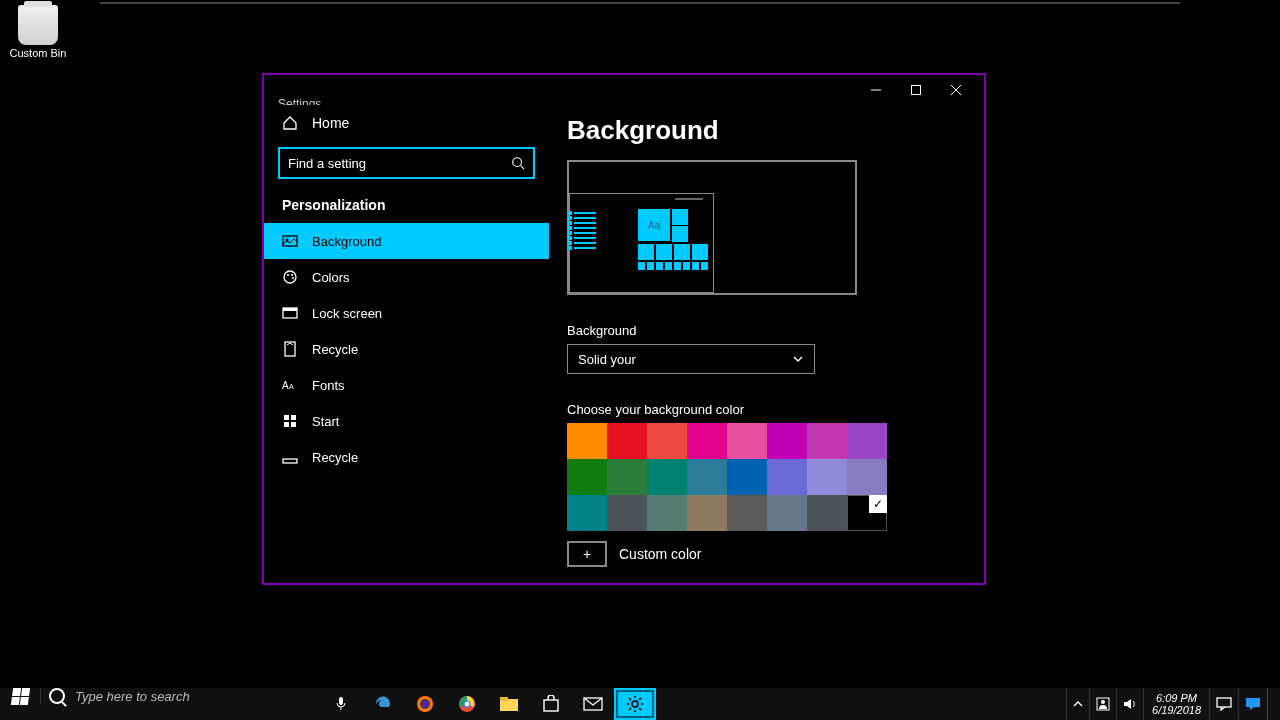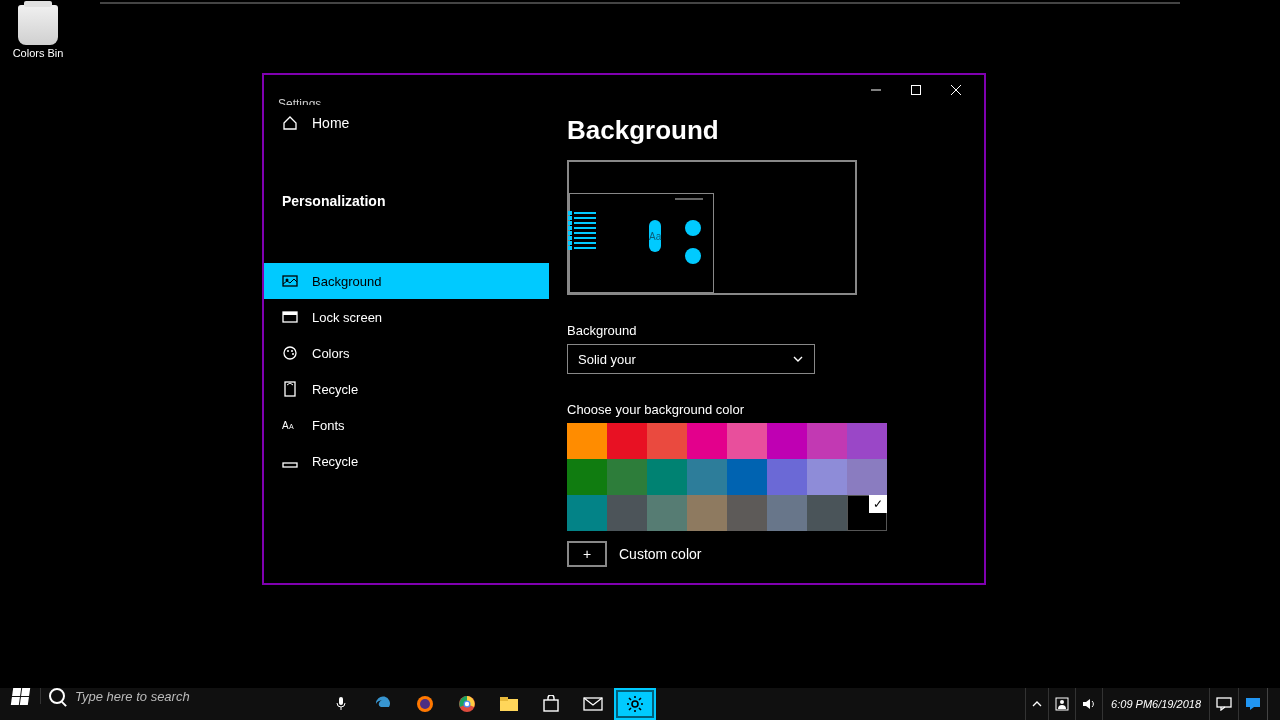--- a/index.html
+++ b/index.html
@@ -21,21 +21,21 @@
   
   .titlebar { height: 30px; display: flex; align-items: center; padding: 0 8px; font-size: 12px; color: #ccc; }
   .titlebar-title { flex: 1; padding-left: 6px; margin-top: 28px; }
   .titlebar-btns { display: flex; gap: 0; }
   .titlebar-btn { width: 40px; height: 30px; display: flex; align-items: center; justify-content: center; cursor: pointer; }
   .titlebar-btn svg { width: 12px; height: 12px; }
   
   .window-body { flex: 1; display: flex; overflow: hidden; }
   
   
-  .sidebar { width: 285px; display: flex; flex-direction: column; background: #000; gap: 44px; }
+  .sidebar { width: 285px; display: flex; flex-direction: column; background: #000; }
   .home-row { display: flex; align-items: center; gap: 14px; padding: 10px 18px; font-size: 14px; cursor: pointer; }
   
   .search-wrap { padding: 6px 14px 10px; }
   .search-input-wrap { border: 2px solid #00caff; height: 32px; display: flex; align-items: center; padding: 0 8px; background: #000; }
   .search-input { flex: 1; background: transparent; border: none; outline: none; color: #fff; font-size: 13px; }
   .search-input::placeholder { color: #fff; }
   
   .section-header { font-size: 14px; padding: 8px 18px 10px; font-weight: 700; }
   
   .nav-item { display: flex; align-items: center; gap: 14px; padding: 10px 18px; font-size: 13px; cursor: pointer; }
@@ -47,21 +47,21 @@
   .content h1 { font-size: 26px; font-weight: 600; margin-bottom: 14px; }
   
   .preview-box { width: 290px; height: 135px; border: 2px solid #888; position: relative; margin-bottom: 28px; }
   .preview-inner { position: absolute; left: 0; bottom: 0; width: 145px; height: 100px; border: 1px solid #888; }
   .preview-list { position: absolute; left: 4px; top: 18px; }
   .preview-list-row { width: 22px; height: 2px; background: #00caff; margin-bottom: 3px; position: relative; }
   .preview-list-row::before { content:""; position:absolute; left:-6px; top:-1px; width:4px; height:4px; background:#00caff; }
   .preview-tiles { position: absolute; right: 4px; top: 14px; width: 72px; }
   .preview-top-bar { position:absolute; right: 10px; top: 4px; width: 28px; height:2px; background:#666; }
   .tile-row { display: flex; }
-  .tile { background: #00caff; margin: 12px; border-radius: 12px; }
+  .tile { background: #00caff; margin: 1px; }
   .tile.big { width: 32px; height: 32px; display:flex; align-items:center; justify-content:center; color:#0a5f7a; font-size:10px; }
   .tile.med { width: 16px; height: 16px; }
   .tile.sm { width: 8px; height: 8px; }
   
   .field-label { font-size: 13px; margin-bottom: 6px; }
   .dropdown { width: 248px; height: 30px; border: 1px solid #888; display: flex; align-items: center; justify-content: space-between; padding: 0 10px; font-size: 13px; cursor: pointer; margin-bottom: 28px; }
   
   .color-grid { display: grid; grid-template-columns: repeat(8, 40px); grid-template-rows: repeat(3, 36px); gap: 0; margin-bottom: 10px; }
   .color-cell { cursor: pointer; position: relative; }
   .color-cell.selected::after { content:"✓"; position:absolute; top:0; right:0; width:18px; height:18px; background:#fff; color:#000; font-size:12px; display:flex; align-items:center; justify-content:center; }
@@ -82,34 +82,34 @@
   .search-circle::after { content:""; position:absolute; width:6px; height:2px; background:#fff; bottom:-3px; right:-4px; transform:rotate(45deg); }
   .search-text { font-size: 13px; color:#bbb; }
   
   .task-center { flex:1; display:flex; align-items:center; }
   .task-icons > span, .task-app { width: 42px; height:32px; display:flex; align-items:center; justify-content:center; cursor:pointer; position: relative; }
   .task-app.active { background:#00caff; }
   .task-app.active::after { content:""; position:absolute; inset:2px; border:2px solid #005f7a; }
   
   .tray { display:flex; align-items:center; }
   .tray-item { padding: 0 6px; height:32px; display:flex; align-items:center; justify-content:center; font-size:11px; color:#fff; cursor:pointer; border-left:1px solid #333; }
-  .clock { line-height:1.1; padding: 12px 8px; }
+  .clock { flex-direction: column; line-height:1.1; padding: 12px 8px; }
   .show-desktop { width:6px; border-left:1px solid #444; }
   .notif-blue { color:#4fc3ff; }
 </style>
 </head>
 <body>
 
 <div class="desktop">
 
   <div class="top-line"></div>
 
   <div class="desktop-icon">
     <div class="recycle-bin-icon"></div>
-    <div class="desktop-icon-label">Colors Bin</div>
+    <div class="desktop-icon-label">Custom Bin</div>
   </div>
 
   <div class="settings-window">
     <div class="titlebar">
       <span class="titlebar-title">Settings</span>
       <div class="titlebar-btns">
         <div class="titlebar-btn">
             <svg viewBox="0 0 12 12">
               <line x1="1" y1="6" x2="11" y2="6" stroke="#fff" stroke-width="1"></line>
             </svg>
@@ -133,71 +133,91 @@
       <div class="sidebar">
         <div class="home-row">
           <span class="nav-icon">
               <svg width="16" height="16" viewBox="0 0 16 16">
                 <path d="M2 8 L8 2 L14 8 L14 14 L2 14 Z" fill="none" stroke="#fff" stroke-width="1.3"></path>
               </svg>
             </span>
           <span>Home</span>
         </div>
 
+        <div class="search-wrap">
+          <div class="search-input-wrap">
+            <input class="search-input" placeholder="Find a setting" style="">
+            <svg width="14" height="14" viewBox="0 0 16 16">
+                <circle cx="7" cy="7" r="5" fill="none" stroke="#fff" stroke-width="1.3"></circle>
+                <line x1="11" y1="11" x2="15" y2="15" stroke="#fff" stroke-width="1.3"></line>
+              </svg>
+          </div>
+        </div>
 
         <div class="section-header">Personalization</div>
 
         <div id="nav-list">
             <div class="nav-item active">
               <span class="nav-icon">
                 <svg width="16" height="16" viewBox="0 0 16 16">
                   <rect x="1" y="3" width="14" height="10" fill="none" stroke="currentColor" stroke-width="1.3"></rect>
                   <circle cx="5" cy="7" r="1.5" fill="currentColor"></circle>
                   <path d="M1 11 L5 8 L8 10 L12 6 L15 9" fill="none" stroke="currentColor"></path>
                 </svg>
               </span>
               <span>Background</span>
-            </div>
-            <div class="nav-item">
-              <span class="nav-icon">
-                <svg width="16" height="16" viewBox="0 0 16 16">
-                  <rect x="1" y="3" width="14" height="10" fill="none" stroke="currentColor" stroke-width="1.3"></rect>
-                  <rect x="1" y="3" width="14" height="3" fill="currentColor"></rect>
-                </svg>
-              </span>
-              <span>Lock screen</span>
             </div>
             <div class="nav-item">
               <span class="nav-icon">
                 <svg width="16" height="16" viewBox="0 0 16 16">
                   <circle cx="8" cy="8" r="6" fill="none" stroke="currentColor" stroke-width="1.3"></circle>
                   <circle cx="6" cy="6" r="1" fill="currentColor"></circle>
                   <circle cx="10" cy="6" r="1" fill="currentColor"></circle>
                   <circle cx="11" cy="9" r="1" fill="currentColor"></circle>
                 </svg>
               </span>
               <span>Colors</span>
             </div>
             <div class="nav-item">
               <span class="nav-icon">
                 <svg width="16" height="16" viewBox="0 0 16 16">
+                  <rect x="1" y="3" width="14" height="10" fill="none" stroke="currentColor" stroke-width="1.3"></rect>
+                  <rect x="1" y="3" width="14" height="3" fill="currentColor"></rect>
+                </svg>
+              </span>
+              <span>Lock screen</span>
+            </div>
+            <div class="nav-item">
+              <span class="nav-icon">
+                <svg width="16" height="16" viewBox="0 0 16 16">
                   <rect x="3" y="1" width="10" height="14" fill="none" stroke="currentColor" stroke-width="1.3"></rect>
                   <path d="M5 4 L8 2 L11 4" fill="none" stroke="currentColor"></path>
                 </svg>
               </span>
               <span>Recycle</span>
             </div>
             <div class="nav-item">
               <span class="nav-icon">
                 <svg width="16" height="16" viewBox="0 0 16 16">
                   <text x="0" y="12" font-size="10" fill="currentColor">A</text>
                   <text x="7" y="12" font-size="7" fill="currentColor">A</text>
                 </svg>
               </span>
               <span>Fonts</span>
+            </div>
+            <div class="nav-item">
+              <span class="nav-icon">
+                <svg width="16" height="16" viewBox="0 0 16 16">
+                  <rect x="2" y="2" width="5" height="5" fill="currentColor"></rect>
+                  <rect x="9" y="2" width="5" height="5" fill="currentColor"></rect>
+                  <rect x="2" y="9" width="5" height="5" fill="currentColor"></rect>
+                  <rect x="9" y="9" width="5" height="5" fill="currentColor"></rect>
+                </svg>
+              </span>
+              <span>Start</span>
             </div>
             <div class="nav-item">
               <span class="nav-icon">
                 <svg width="16" height="16" viewBox="0 0 16 16">
                   <rect x="1" y="10" width="14" height="4" fill="none" stroke="currentColor" stroke-width="1.3"></rect>
                 </svg>
               </span>
               <span>Recycle</span>
             </div>
           </div>

